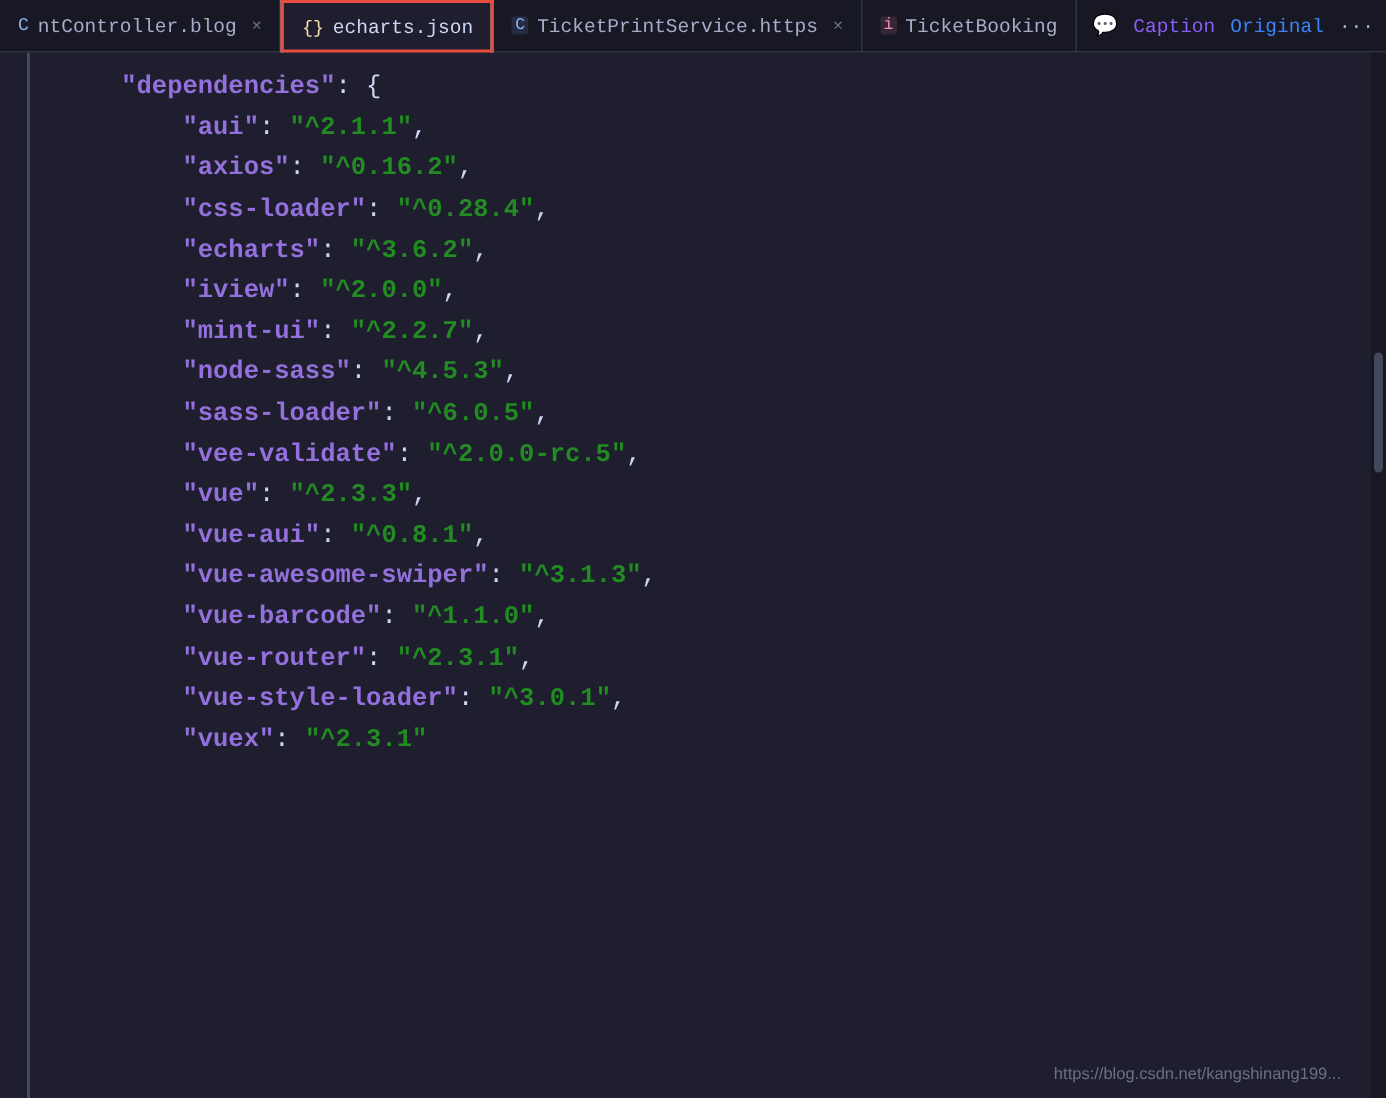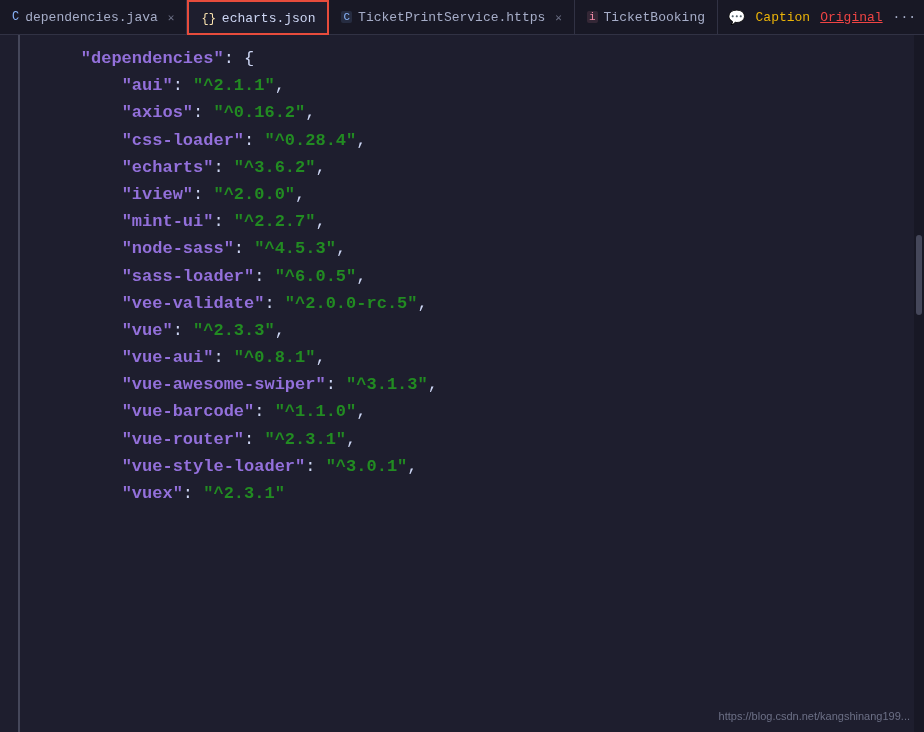--- a/index.html
+++ b/index.html
@@ -76,28 +76,27 @@
       gap: 10px;
     }
 
     .tab-action-btn {
       color: #a6adc8;
       font-size: 13px;
       cursor: pointer;
     }
 
     .tab-action-caption {
-      color: #eab308;
+      color: #8b5cf6;
       font-size: 13px;
     }
 
     .tab-action-original {
-      color: #ef4444;
+      color: #3b82f6;
       font-size: 13px;
-      text-decoration: underline;
     }
 
     .editor-area {
       display: flex;
       height: calc(732px - 35px);
       background: #1e1e2e;
     }
 
     .gutter {
       width: 20px;
@@ -156,21 +155,21 @@
       background: #45475a;
       border-radius: 3px;
       position: absolute;
       top: 200px;
       left: 2px;
     }
 
     .watermark {
       position: absolute;
       bottom: 10px;
-      right: 4px;
+      right: 20px;
       font-size: 11px;
       color: #6c7086;
       font-family: Arial, sans-serif;
     }
 
     .tab-selected-outline {
       outline: 2px solid #e74c3c;
       outline-offset: -2px;
     }
 
@@ -181,21 +180,21 @@
   </style>
 </head>
 <body>
 
 <div>
 
   <div class="tab-bar">
 
     <div class="tab">
       <span class="tab-icon java">C</span>
-      <span class="tab-label">dependencies.java</span>
+      <span class="tab-label">ntController.blog</span>
       <span class="tab-close">✕</span>
     </div>
 
     <div class="tab active tab-selected-outline">
       <span class="tab-icon json">{}</span>
       <span class="tab-label">echarts.json</span>
     </div>
 
     <div class="tab">
       <span class="tab-icon java" style="color:#89b4fa; font-size:11px; background:#89b4fa22; border-radius:2px; padding:0 2px;">C</span>

